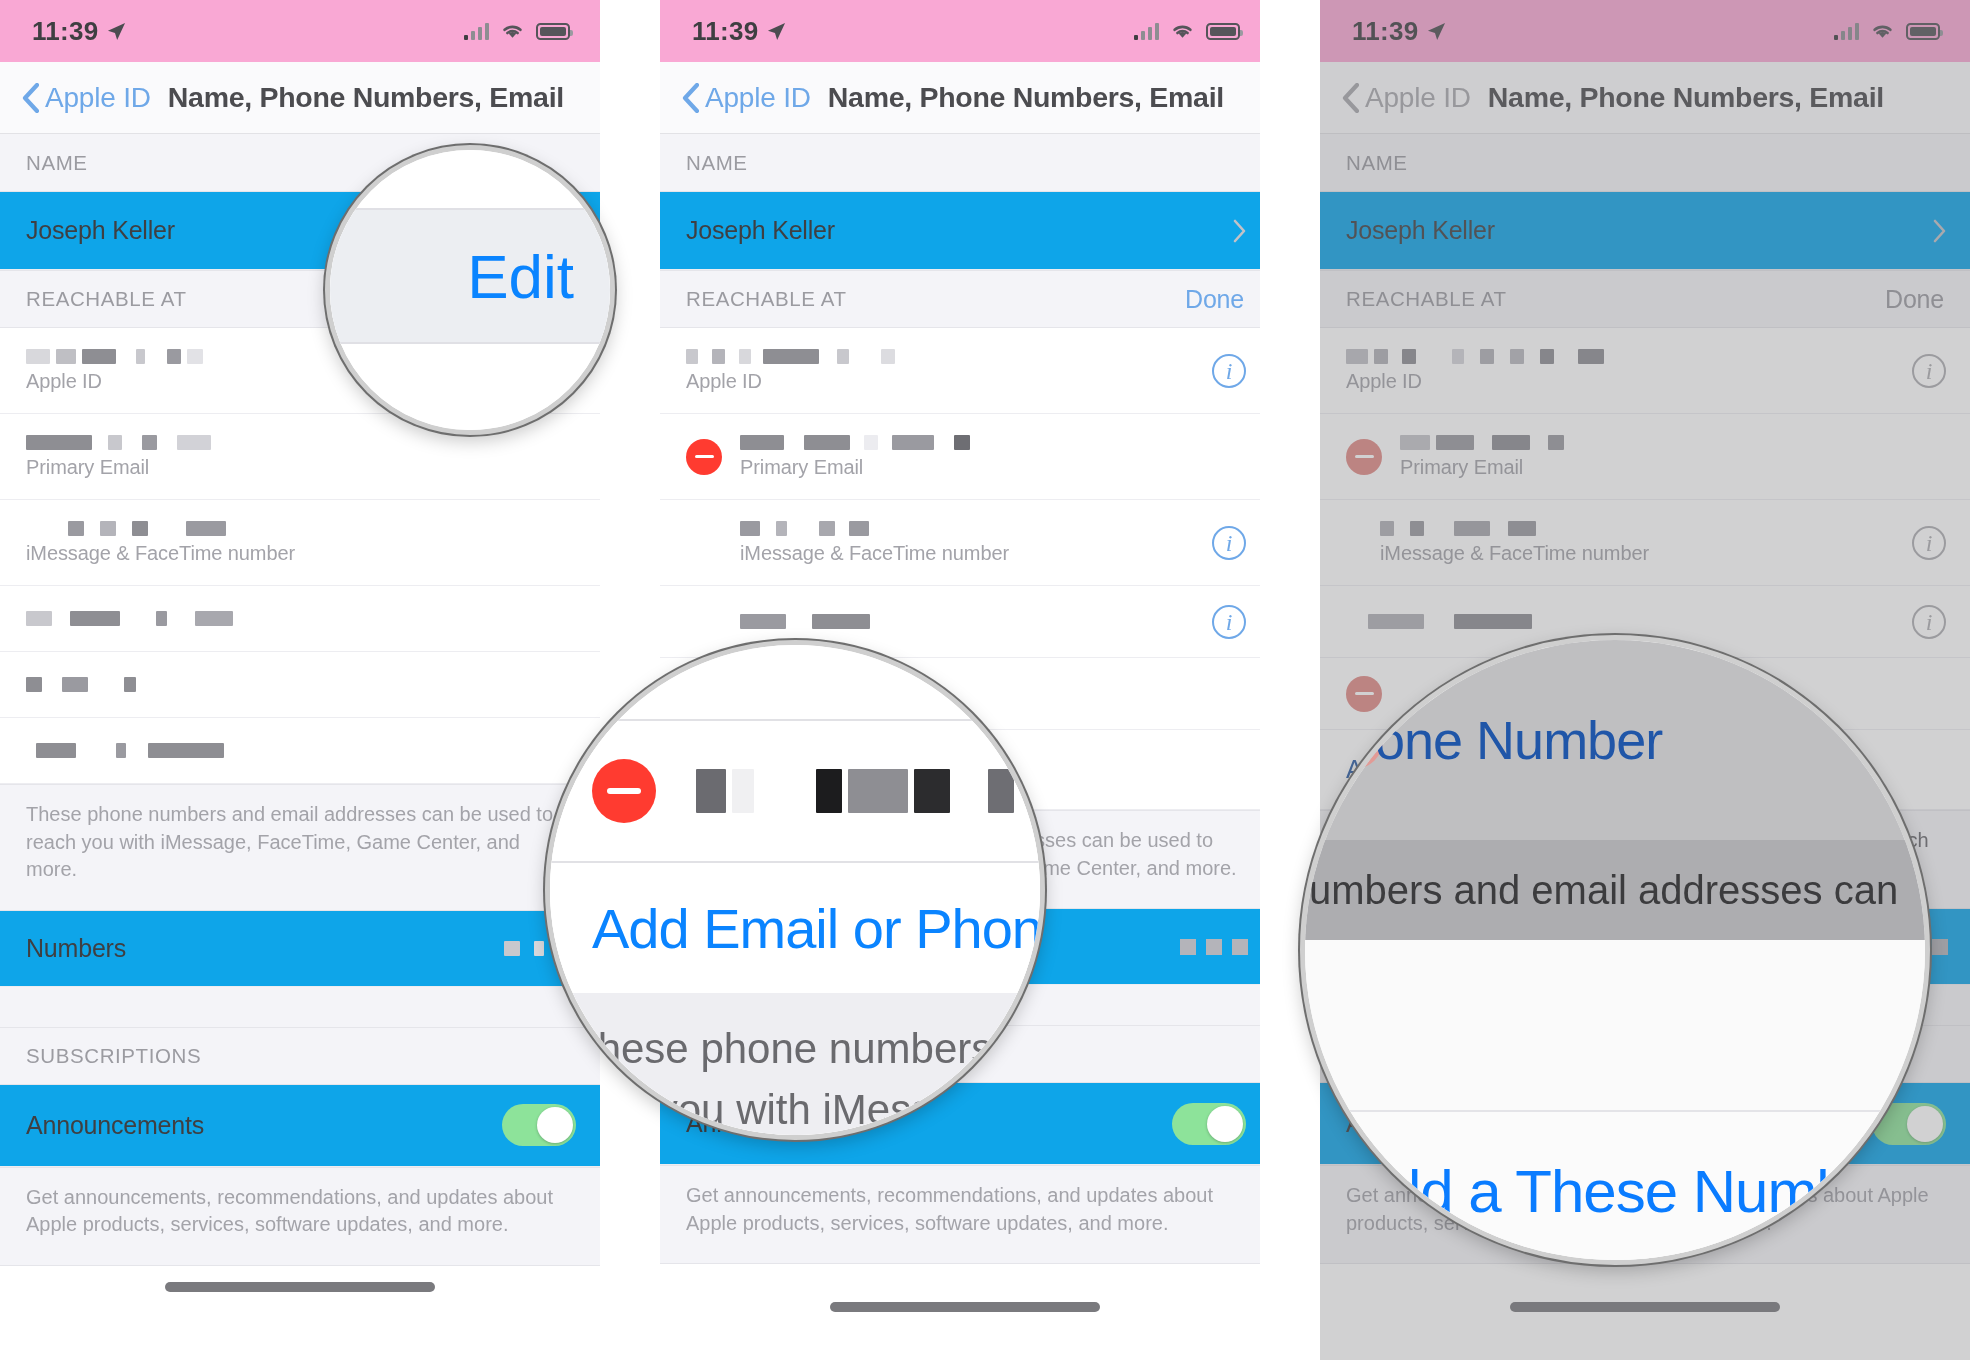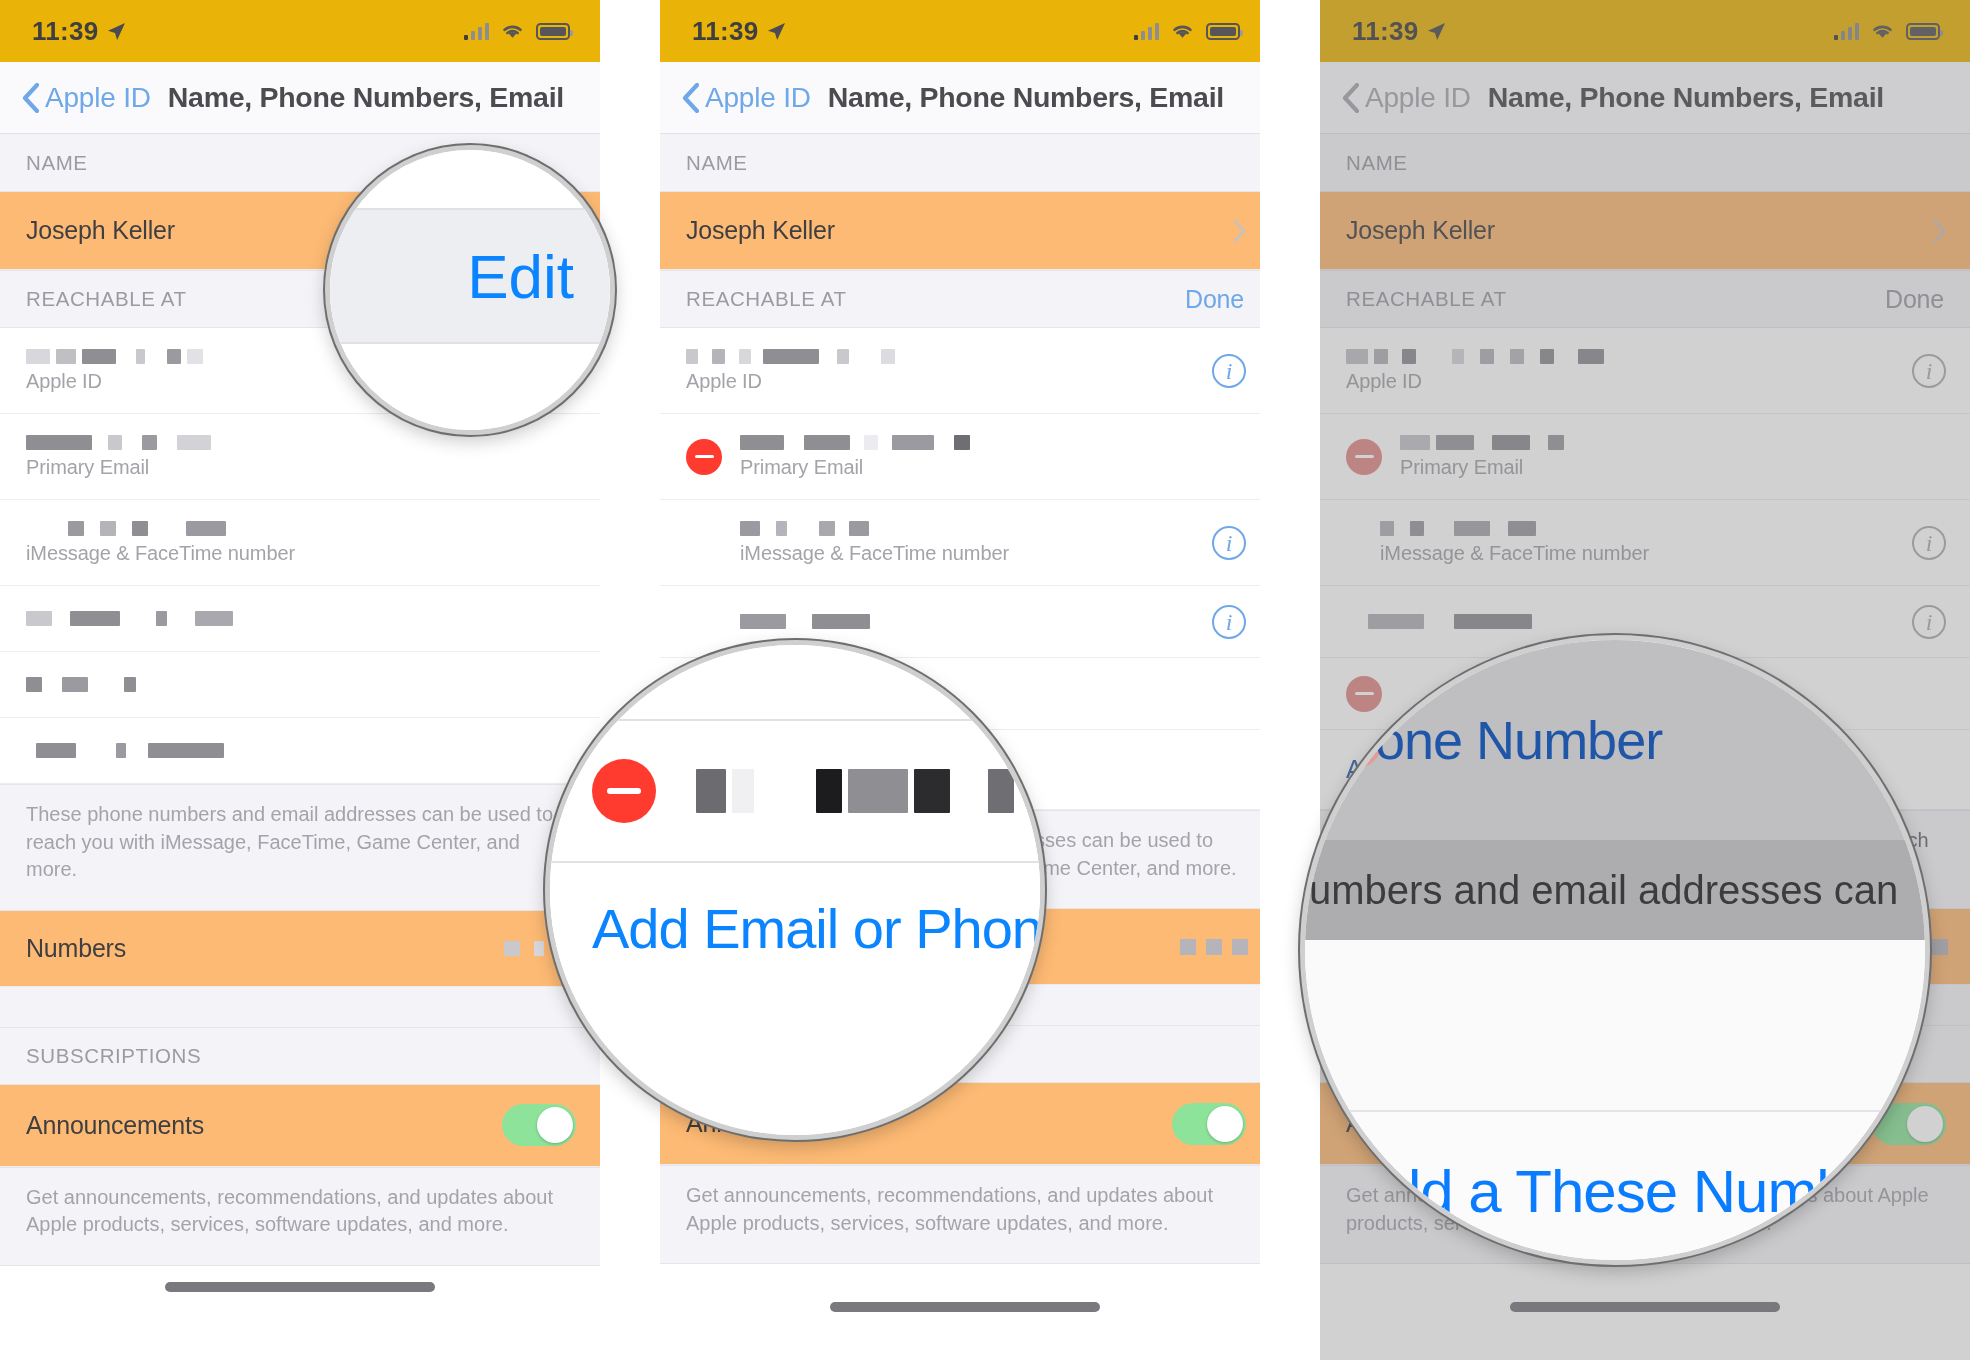--- a/index.html
+++ b/index.html
@@ -19,21 +19,21 @@
   .panel.p1 { left: 0;    width: 600px; }
   .panel.p2 { left: 660px; width: 610px; }
   .panel.p3 { left: 1320px; width: 650px; }
   .gutter { position:absolute; top:0; height:1360px; width:60px; background:#fff; z-index:6; }
   .g1 { left:600px; } .g2 { left:1260px; }
 
   
   .statusbar {
     height: 62px; display: flex; align-items: center;
     justify-content: space-between; padding: 0 30px 0 32px;
-    background: #eab308;
+    background: #f9a8d4;
   }
   .sb-left { display: flex; align-items: center; gap: 8px; }
   .sb-time { font-size: 26px; font-weight: 700; color: #3f3f42; letter-spacing: .3px; }
   .loc-arrow { width: 19px; height: 19px; display:inline-block; }
   .sb-right { display: flex; align-items: center; gap: 11px; }
   .bars { display: flex; align-items: flex-end; gap: 2.5px; height: 17px; }
   .bars i { display:block; width: 4.5px; background:#8d8d92; border-radius:1px; }
   .bars i:nth-child(1){ height:5px; background:#3f3f42;}
   .bars i:nth-child(2){ height:9px; background:#8d8d92;}
   .bars i:nth-child(3){ height:13px; background:#8d8d92;}
@@ -60,21 +60,21 @@
   .sec-head {
     background: #f4f4f8; height: 58px; display:flex; align-items:center;
     justify-content: space-between; padding: 0 26px 0 26px;
     border-top: 1px solid #e5e5ea; border-bottom: 1px solid #e5e5ea;
     color: #9b9ba1; font-size: 20.5px; letter-spacing: .6px;
   }
   .sec-head.first { border-top: none; }
   .sec-done { color:#6fa8e8; font-size: 25px; letter-spacing: -0.2px; }
 
   .row {
-    background:#fdba74; min-height: 78px; display:flex; align-items:center;
+    background:#0ea5e9; min-height: 78px; display:flex; align-items:center;
     padding: 0 26px; border-bottom: 1px solid #ededf1; position:relative;
   }
   .row:last-child { border-bottom: none; }
   .row-name { font-size: 25px; color: #3f3f42; letter-spacing:-.2px; }
   .chev-right { position:absolute; right: 24px; width: 13px; height: 24px; }
 
   .contact-row {
     background:#fff; height: 86px; display:flex; align-items:center;
     padding: 0 26px; border-bottom: 1px solid #ededf1; position: relative;
   }
@@ -581,20 +581,24 @@
           <span style="width:26px;height:44px;background:#1c1c1e;margin-left:56px"></span>
           <span style="width:60px;height:44px;background:#8e8e93"></span>
           <span style="width:36px;height:44px;background:#2c2c2e"></span>
           <span style="width:26px;height:44px;background:#6e6e73;margin-left:32px"></span>
         </span>
       </div>
       <div class="m-sep" style="position:absolute;left:-40px;right:-40px;top:216px;"></div>
       <div class="m-row" style="position:absolute;left:-40px;right:-40px;top:218px;height:130px;padding-left:82px;">
         <span class="m-link" style="font-size:56px;letter-spacing:-1px;">Add Email or Phone Nu</span>
       </div>
+      <div style="position:absolute;left:-40px;right:-40px;top:348px;bottom:0;background:#eeeef2;padding:26px 0 0 62px;">
+        <div class="m-gray" style="font-size:42px;line-height:1.45;">These phone numbers an</div>
+        <div class="m-gray" style="font-size:42px;line-height:1.45;margin-left:-18px;">each you with iMessag</div>
+      </div>
     </div>
   </div>
 
   <div class="mag" style="left:1300px;top:635px;width:630px;height:630px;">
     <div style="position:absolute;inset:0;background:#fafafa;">
 
       <div class="m-shade" style="position:absolute;left:0;right:0;top:0;height:200px;display:flex;align-items:center;padding-left:20px;">
         <span style="width:58px;height:58px;border-radius:50%;background:#e29b96;display:flex;align-items:center;justify-content:center;flex:none;">
           <i style="display:block;width:30px;height:6px;background:#fff;border-radius:3px;"></i>
         </span>

